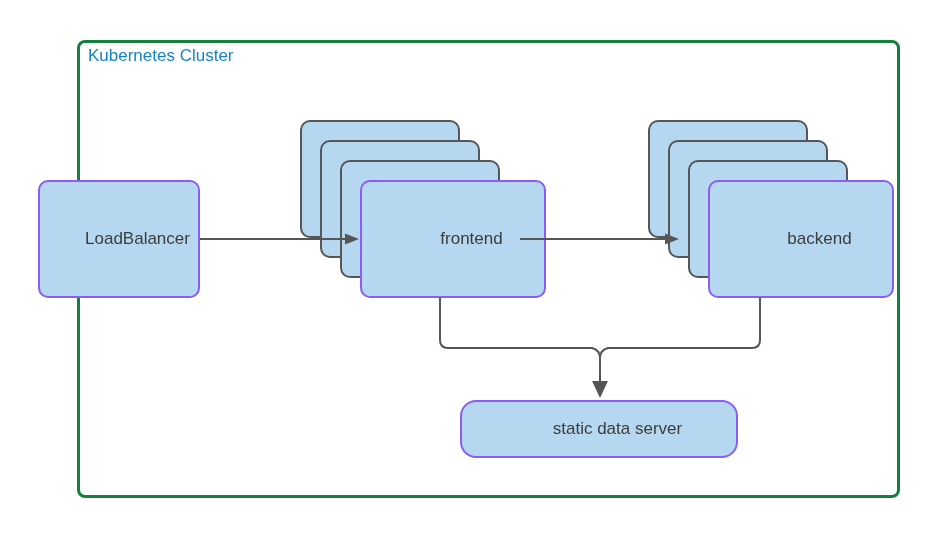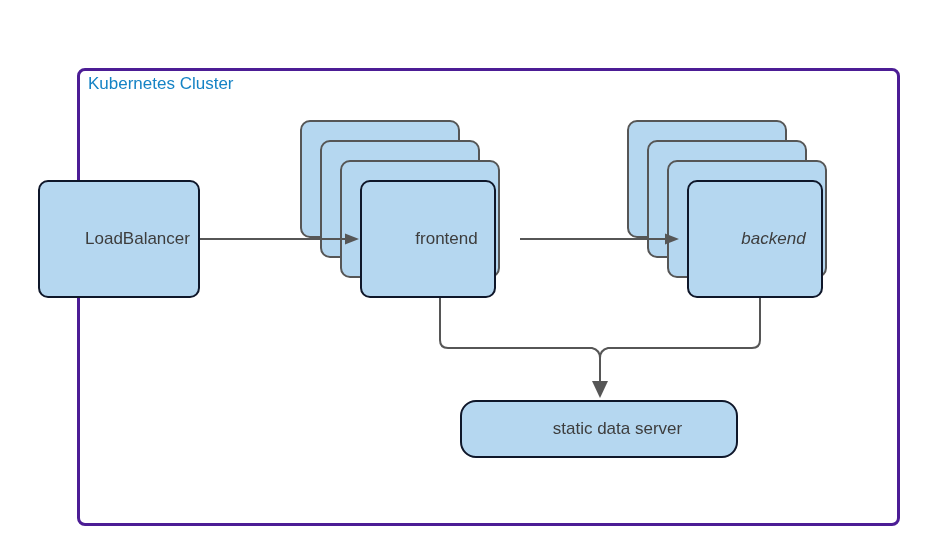--- a/index.html
+++ b/index.html
@@ -10,41 +10,40 @@
     background: #ffffff;
     overflow: hidden;
     font-family: "Liberation Sans", sans-serif;
   }
 
   
   .cluster {
     position: absolute;
     left: 77px; top: 40px;
     width: 823px; height: 458px;
-    border: 3px solid #4c1d95;
+    border: 3px solid #15803d;
     border-radius: 8px;
     box-sizing: border-box;
     background: transparent;
     z-index: 1;
-    margin-top: 28px;
   }
   .cluster-label {
     position: absolute;
     left: 8px; top: 3px;
     font-size: 17px;
     color: #1583c5;
     white-space: nowrap;
   }
 
   
   .nodebox {
     position: absolute;
     box-sizing: border-box;
     background: #b5d7f0;
-    border: 2px solid #0f172a;
+    border: 2px solid #8b5cf6;
     border-radius: 10px;
     display: flex;
     align-items: center;
     justify-content: center;
     font-size: 17px;
     color: #3d3d3d;
     text-align: right;
     padding-left: 37px;
   }
 
@@ -55,36 +54,36 @@
     z-index: 2;
   }
 
   
   .stack {
     position: absolute;
     width: 220px; height: 178px;
     z-index: 2;
   }
   .stack-frontend { left: 300px; top: 120px; }
-  .stack-backend  { left: 627px; top: 120px; font-style: italic; }
+  .stack-backend  { left: 648px; top: 120px; }
   .stack .layer {
     position: absolute;
     width: 160px; height: 118px;
     box-sizing: border-box;
     background: #b5d7f0;
     border: 2px solid #565656;
     border-radius: 10px;
   }
   .stack .l0 { left: 0px;  top: 0px;  }
   .stack .l1 { left: 20px; top: 20px; }
   .stack .l2 { left: 40px; top: 40px; }
   .stack .front {
     position: absolute;
     left: 60px; top: 60px;
-    width: 136px; height: 118px;
+    width: 186px; height: 118px;
   }
 
   
   .static-server {
     left: 460px; top: 400px;
     width: 278px; height: 58px;
     border-radius: 16px;
     z-index: 2;
   }
 

